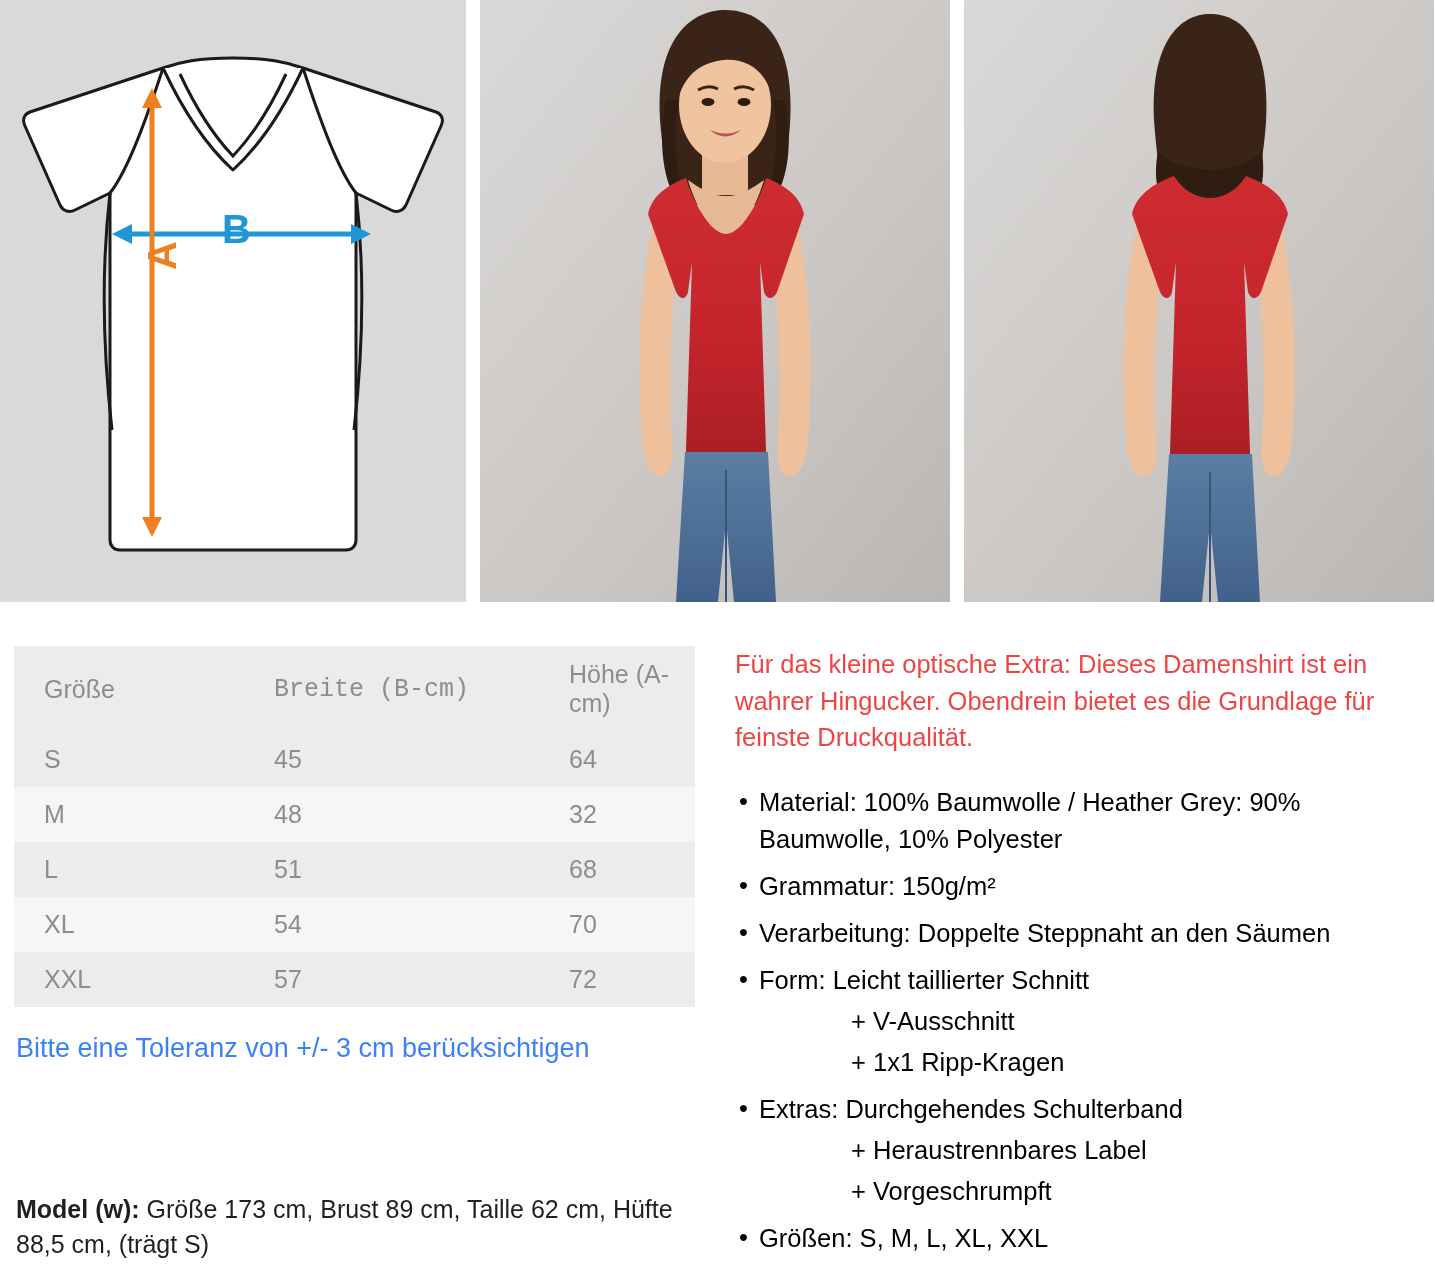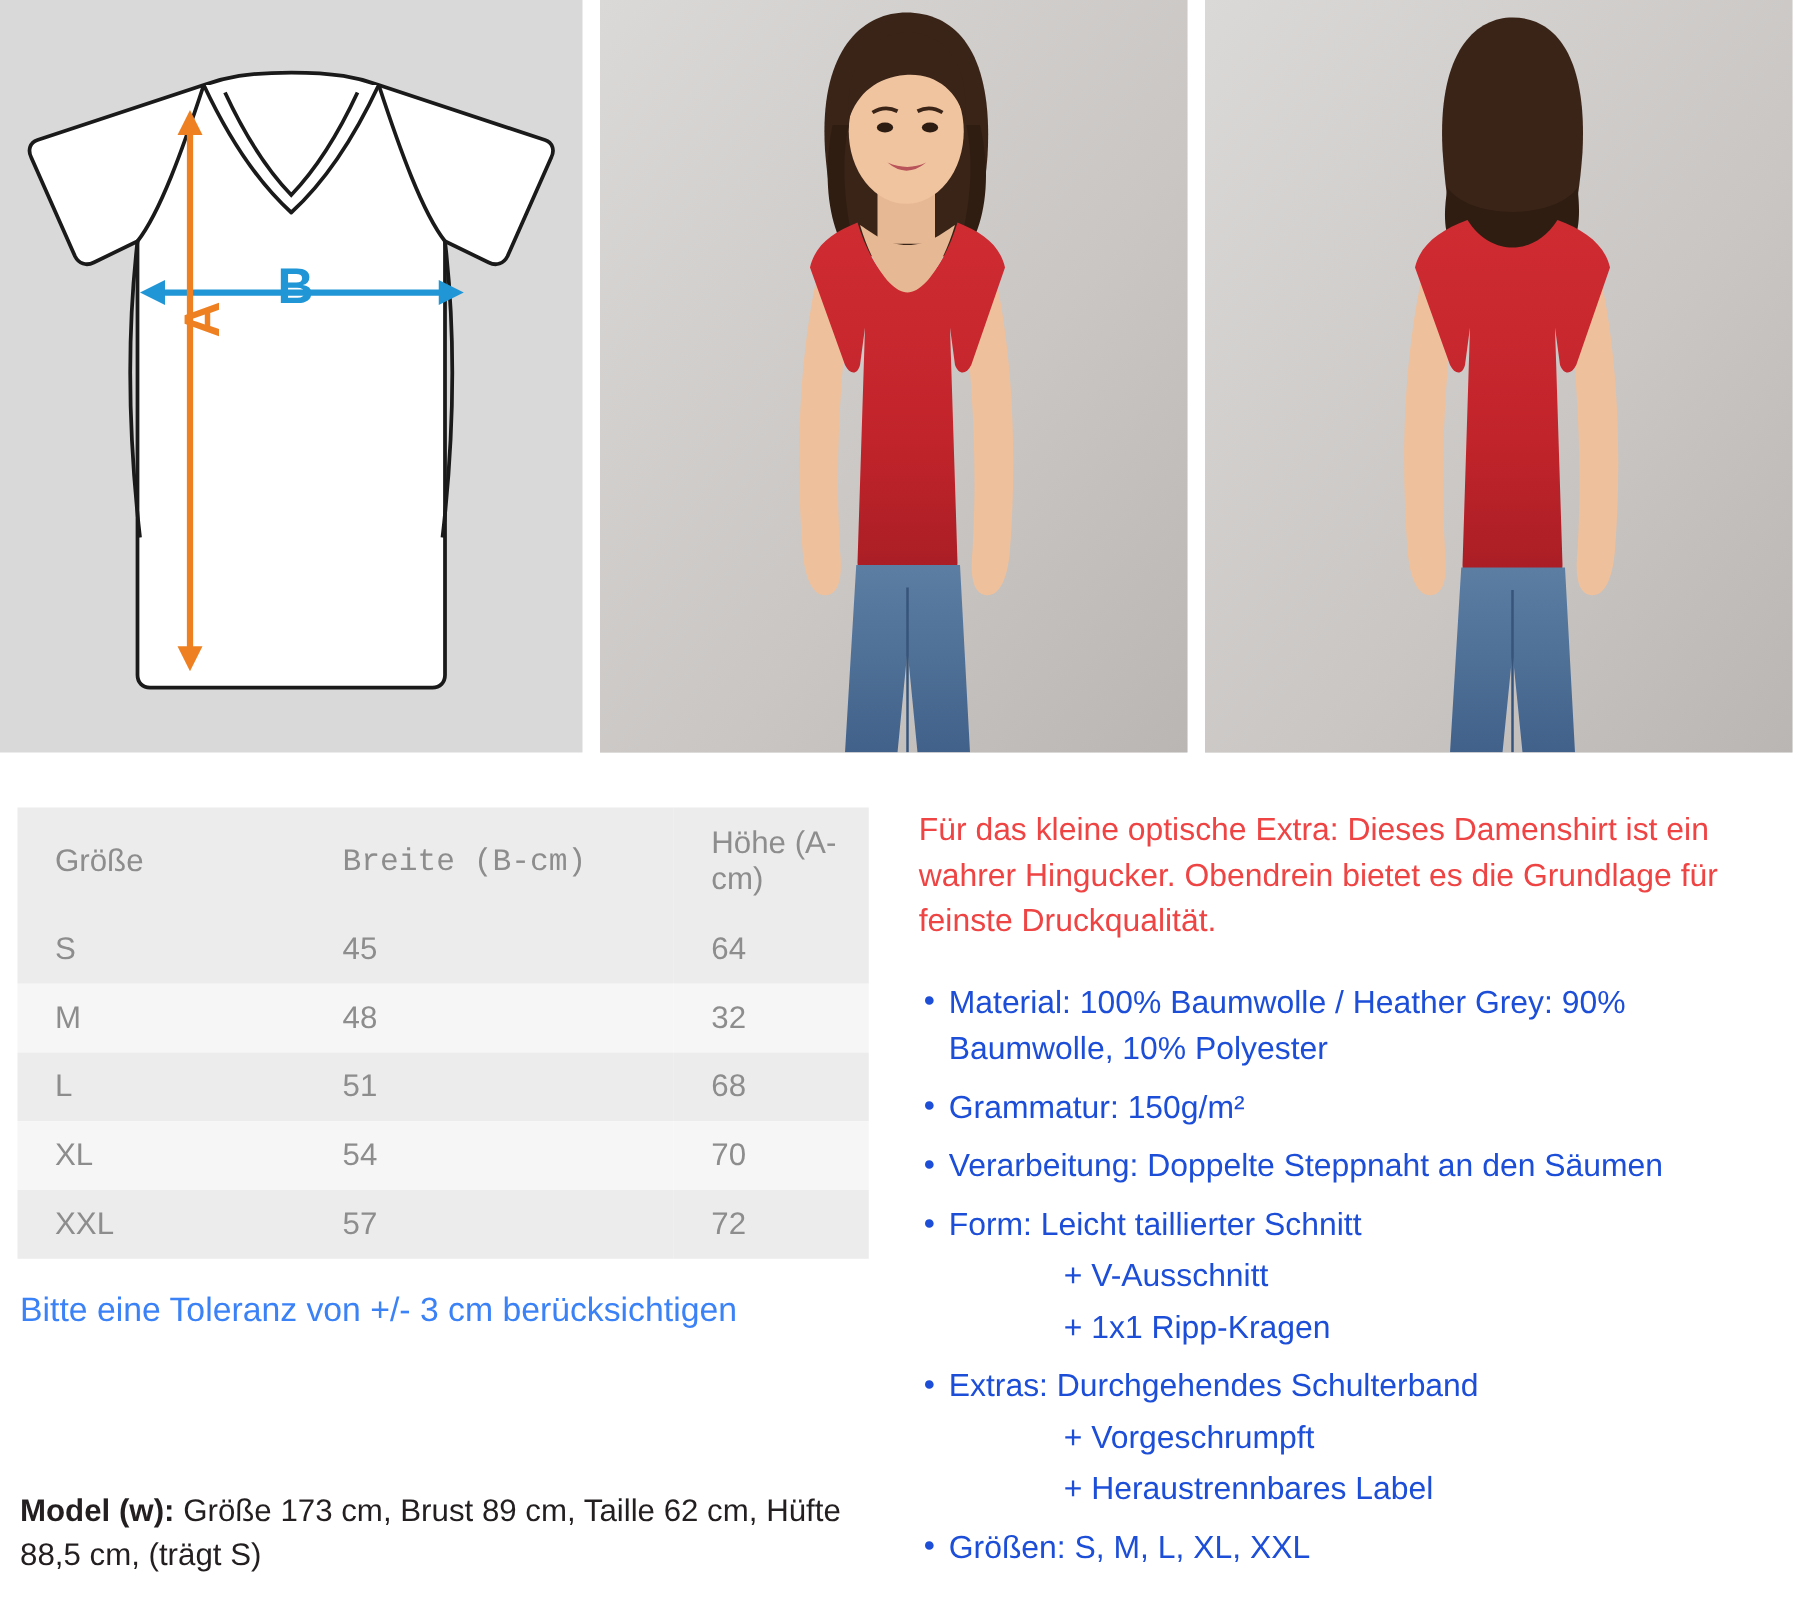--- a/index.html
+++ b/index.html
@@ -109,21 +109,21 @@
     color: #ef4444;
     margin: 0 0 28px 0;
     max-width: 660px;
   }
   ul.features {
     list-style: none;
     margin: 0;
     padding: 0;
     font-size: 25.5px;
     line-height: 1.45;
-    color: #1d4ed8;
+    color: #000000;
   }
   ul.features > li {
     position: relative;
     padding-left: 24px;
     margin-bottom: 10px;
   }
   ul.features > li::before {
     content: "\2022";
     position: absolute;
     left: 4px;
@@ -335,22 +335,22 @@
       <li>
         <span>Form: Leicht taillierter Schnitt</span>
         <div class="sub">
           <div>+ V-Ausschnitt</div>
           <div>+ 1x1 Ripp-Kragen</div>
         </div>
       </li>
       <li>
         <span>Extras: Durchgehendes Schulterband</span>
         <div class="sub">
+          <div>+ Heraustrennbares Label</div>
           <div>+ Vorgeschrumpft</div>
-          <div>+ Heraustrennbares Label</div>
         </div>
       </li>
       <li>
         <span>Größen:  S, M, L, XL, XXL</span>
       </li>
     </ul>
   </div>
 </div>
 
 </body></html>

